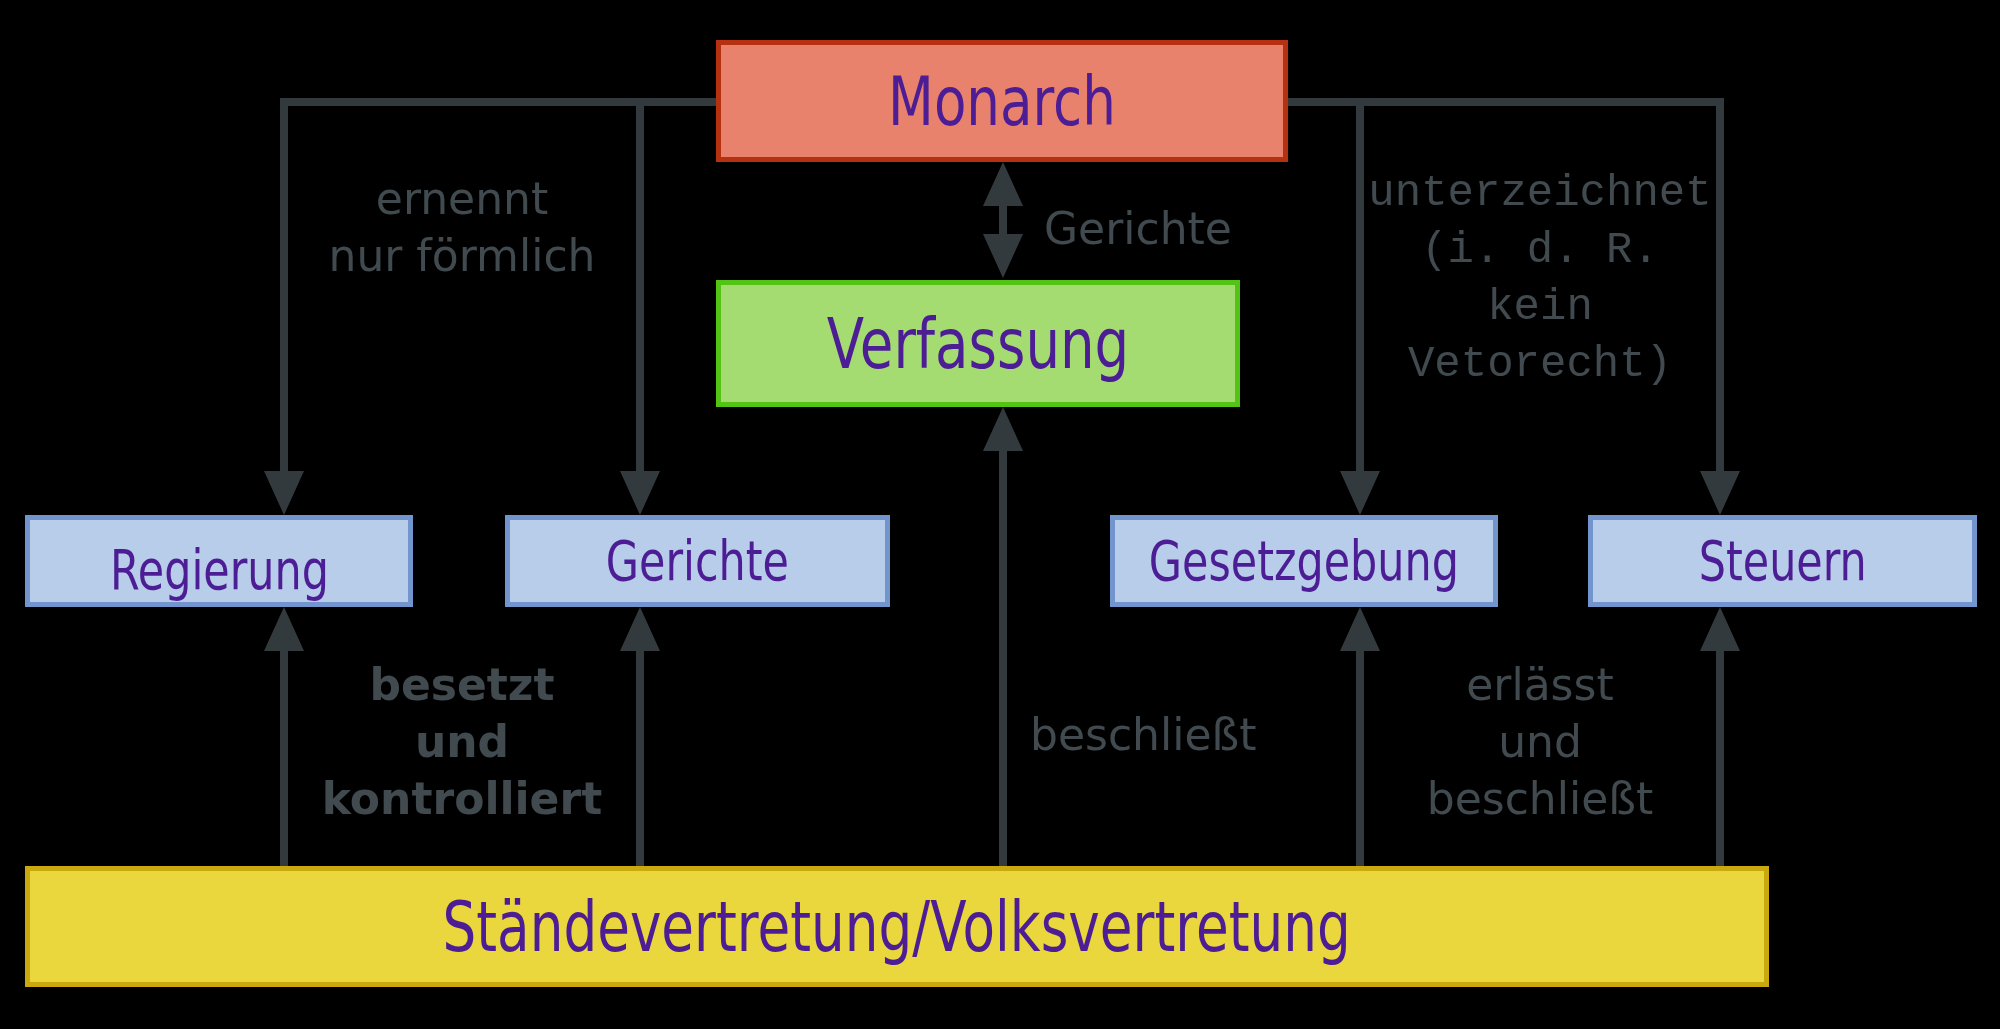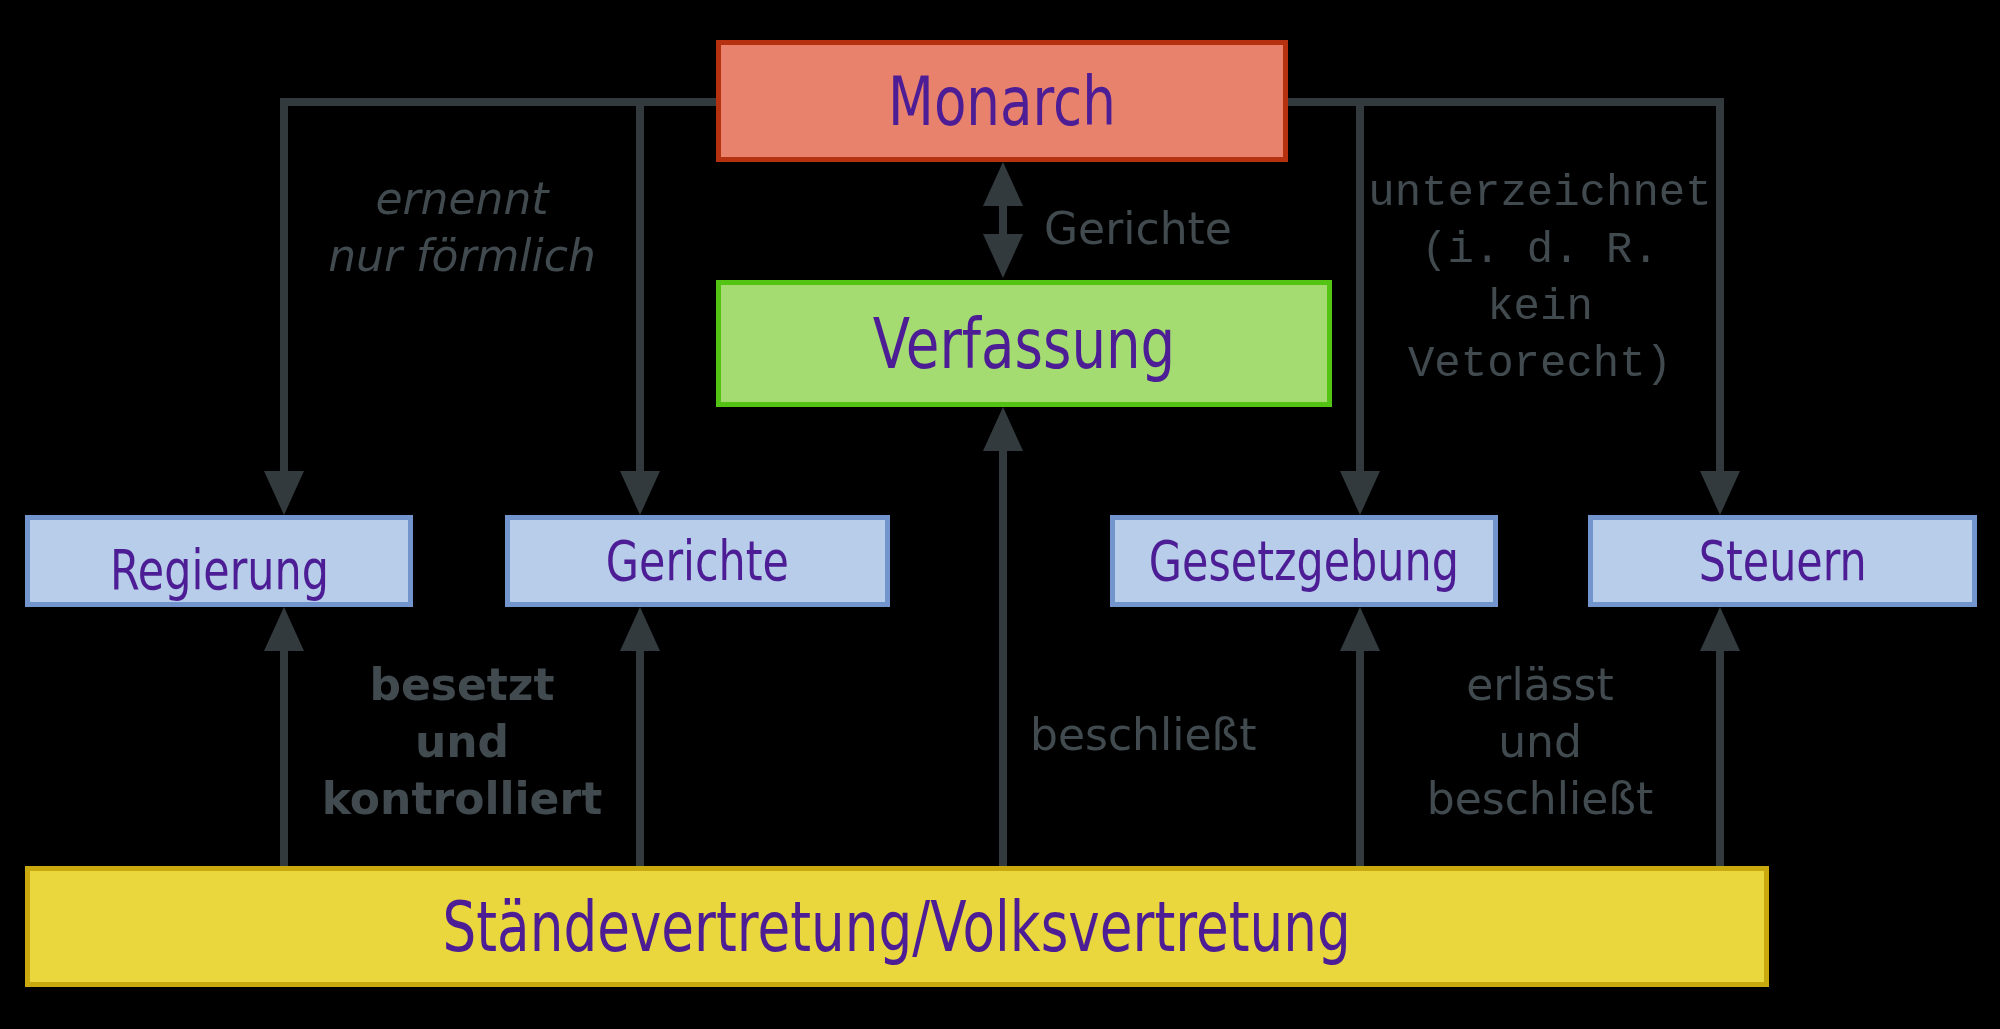--- a/index.html
+++ b/index.html
@@ -9,21 +9,21 @@
     font-family:"DejaVu Sans", sans-serif;
   }
   
   .node {
     position:absolute; box-sizing:border-box;
     display:flex; align-items:center; justify-content:center;
     border:5px solid; color:#4c1d95;
   }
   .node .t { transform:scaleX(0.78); transform-origin:50% 50%; white-space:nowrap; }
   .monarch     { left:716px;  top:40px;  width:572px;  height:122px; background:#e8826c; border-color:#b63110; font-size:68px; }
-  .verfassung  { left:716px;  top:280px; width:616px;  height:127px; background:#a5dc72; border-color:#53c414; font-size:70px; }
+  .verfassung  { left:716px;  top:280px; width:524px;  height:127px; background:#a5dc72; border-color:#53c414; font-size:70px; }
   .organ       { top:515px; height:92px; background:#b8cde9; border-color:#7295cd; font-size:55px; }
   .regierung   { left:25px;   width:388px;align-items:flex-end; }
   .gerichte    { left:505px;  width:385px; }
   .gesetzgebung{ left:1110px; width:388px; }
   .steuern     { left:1588px; width:389px; }
   .assembly    { left:25px; top:866px; width:1744px; height:121px; background:#ead63d; border-color:#caa90e; font-size:70px; }
   .assembly .t { transform:scaleX(0.76); }
 
   
   .hline, .vline { position:absolute; background:#333a3e; }
@@ -88,21 +88,21 @@
   <div class="node organ gesetzgebung">
     <span class="t">Gesetzgebung</span>
   </div>
   <div class="node organ steuern">
     <span class="t">Steuern</span>
   </div>
   <div class="node assembly">
     <span class="t">Ständevertretung/Volksvertretung</span>
   </div>
 
-  <div class="elabel" style="left:294px; top:170px; width:336px;font-style:italic;">
+  <div class="elabel" style="left:294px; top:170px; width:336px;">
     <div>ernennt</div>
     <div>nur förmlich</div>
   </div>
 
   <div class="elabel single" style="left:1044px; top:200px;">
     <div>Gerichte</div>
   </div>
 
   <div class="elabel" style="left:1366px; top:165px; width:348px;font-family:Liberation Mono, monospace;">
     <div>unterzeichnet</div>

